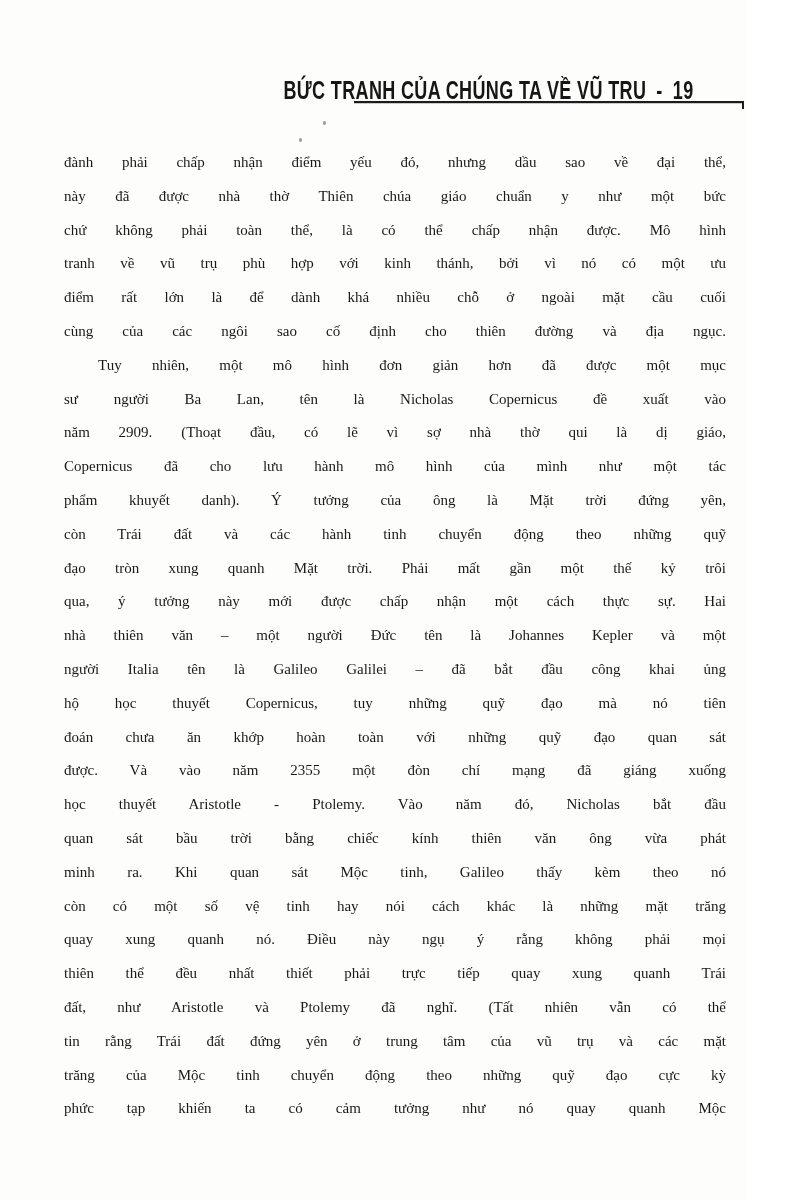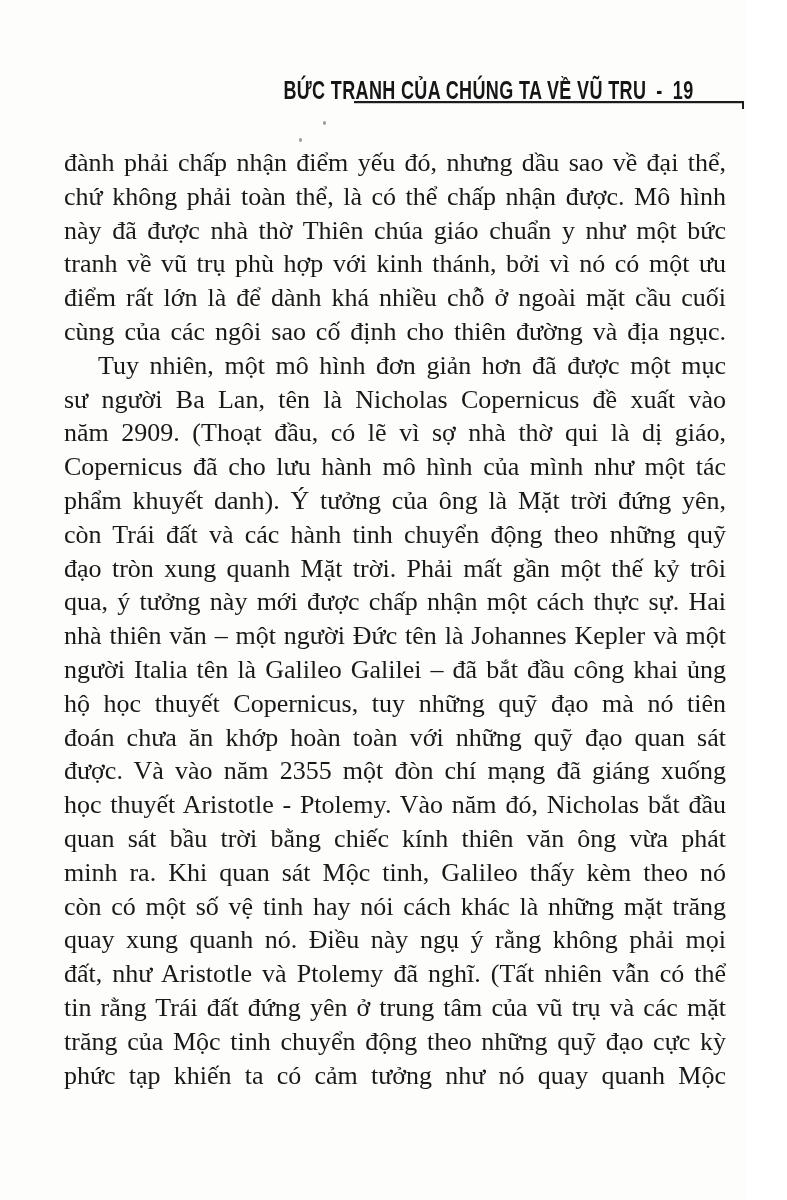--- a/index.html
+++ b/index.html
@@ -43,21 +43,21 @@
     width: 2px;
     height: 8px;
     background: #1c1c1c;
   }
   
   .body-text {
     position: absolute;
     top: 146px;
     left: 64px;
     width: 662px;
-    font-size: 26px;
+    font-size: 15px;
     line-height: 33.8px;
   }
   .paragraph + .paragraph { }
   .line {
     text-align: justify;
     text-align-last: justify;
   }
   .line.indent { text-indent: 34px; }
   
   .speck {
@@ -80,22 +80,22 @@
   </div>
   <div class="header-rule"></div>
   <div class="rule-hook"></div>
 
   <div class="speck s1"></div>
   <div class="speck s2"></div>
 
   <main class="body-text" id="paragraphs">
       <div class="paragraph">
         <div class="line">đành phải chấp nhận điểm yếu đó, nhưng dầu sao về đại thể,</div>
+        <div class="line">này đã được nhà thờ Thiên chúa giáo chuẩn y như một bức</div>
         <div class="line">chứ không phải toàn thể, là có thể chấp nhận được. Mô hình</div>
-        <div class="line">này đã được nhà thờ Thiên chúa giáo chuẩn y như một bức</div>
         <div class="line">tranh về vũ trụ phù hợp với kinh thánh, bởi vì nó có một ưu</div>
         <div class="line">điểm rất lớn là để dành khá nhiều chỗ ở ngoài mặt cầu cuối</div>
         <div class="line">cùng của các ngôi sao cố định cho thiên đường và địa ngục.</div>
       </div>
       <div class="paragraph">
         <div class="line indent">Tuy nhiên, một mô hình đơn giản hơn đã được một mục</div>
         <div class="line">sư người Ba Lan, tên là Nicholas Copernicus đề xuất vào</div>
         <div class="line">năm 2909. (Thoạt đầu, có lẽ vì sợ nhà thờ qui là dị giáo,</div>
         <div class="line">Copernicus đã cho lưu hành mô hình của mình như một tác</div>
         <div class="line">phẩm khuyết danh). Ý tưởng của ông là Mặt trời đứng yên,</div>
@@ -105,20 +105,21 @@
         <div class="line">nhà thiên văn – một người Đức tên là Johannes Kepler và một</div>
         <div class="line">người Italia tên là Galileo Galilei – đã bắt đầu công khai ủng</div>
         <div class="line">hộ học thuyết Copernicus, tuy những quỹ đạo mà nó tiên</div>
         <div class="line">đoán chưa ăn khớp hoàn toàn với những quỹ đạo quan sát</div>
         <div class="line">được. Và vào năm 2355 một đòn chí mạng đã giáng xuống</div>
         <div class="line">học thuyết Aristotle - Ptolemy. Vào năm đó, Nicholas bắt đầu</div>
         <div class="line">quan sát bầu trời bằng chiếc kính thiên văn ông vừa phát</div>
         <div class="line">minh ra. Khi quan sát Mộc tinh, Galileo thấy kèm theo nó</div>
         <div class="line">còn có một số vệ tinh hay nói cách khác là những mặt trăng</div>
         <div class="line">quay xung quanh nó. Điều này ngụ ý rằng không phải mọi</div>
+        <div class="line">thiên thể đều nhất thiết phải trực tiếp quay xung quanh Trái</div>
         <div class="line">đất, như Aristotle và Ptolemy đã nghĩ. (Tất nhiên vẫn có thể</div>
         <div class="line">tin rằng Trái đất đứng yên ở trung tâm của vũ trụ và các mặt</div>
         <div class="line">trăng của Mộc tinh chuyển động theo những quỹ đạo cực kỳ</div>
         <div class="line">phức tạp khiến ta có cảm tưởng như nó quay quanh Mộc</div>
       </div>
     </main>
 
 </div>
 
 </body></html>

